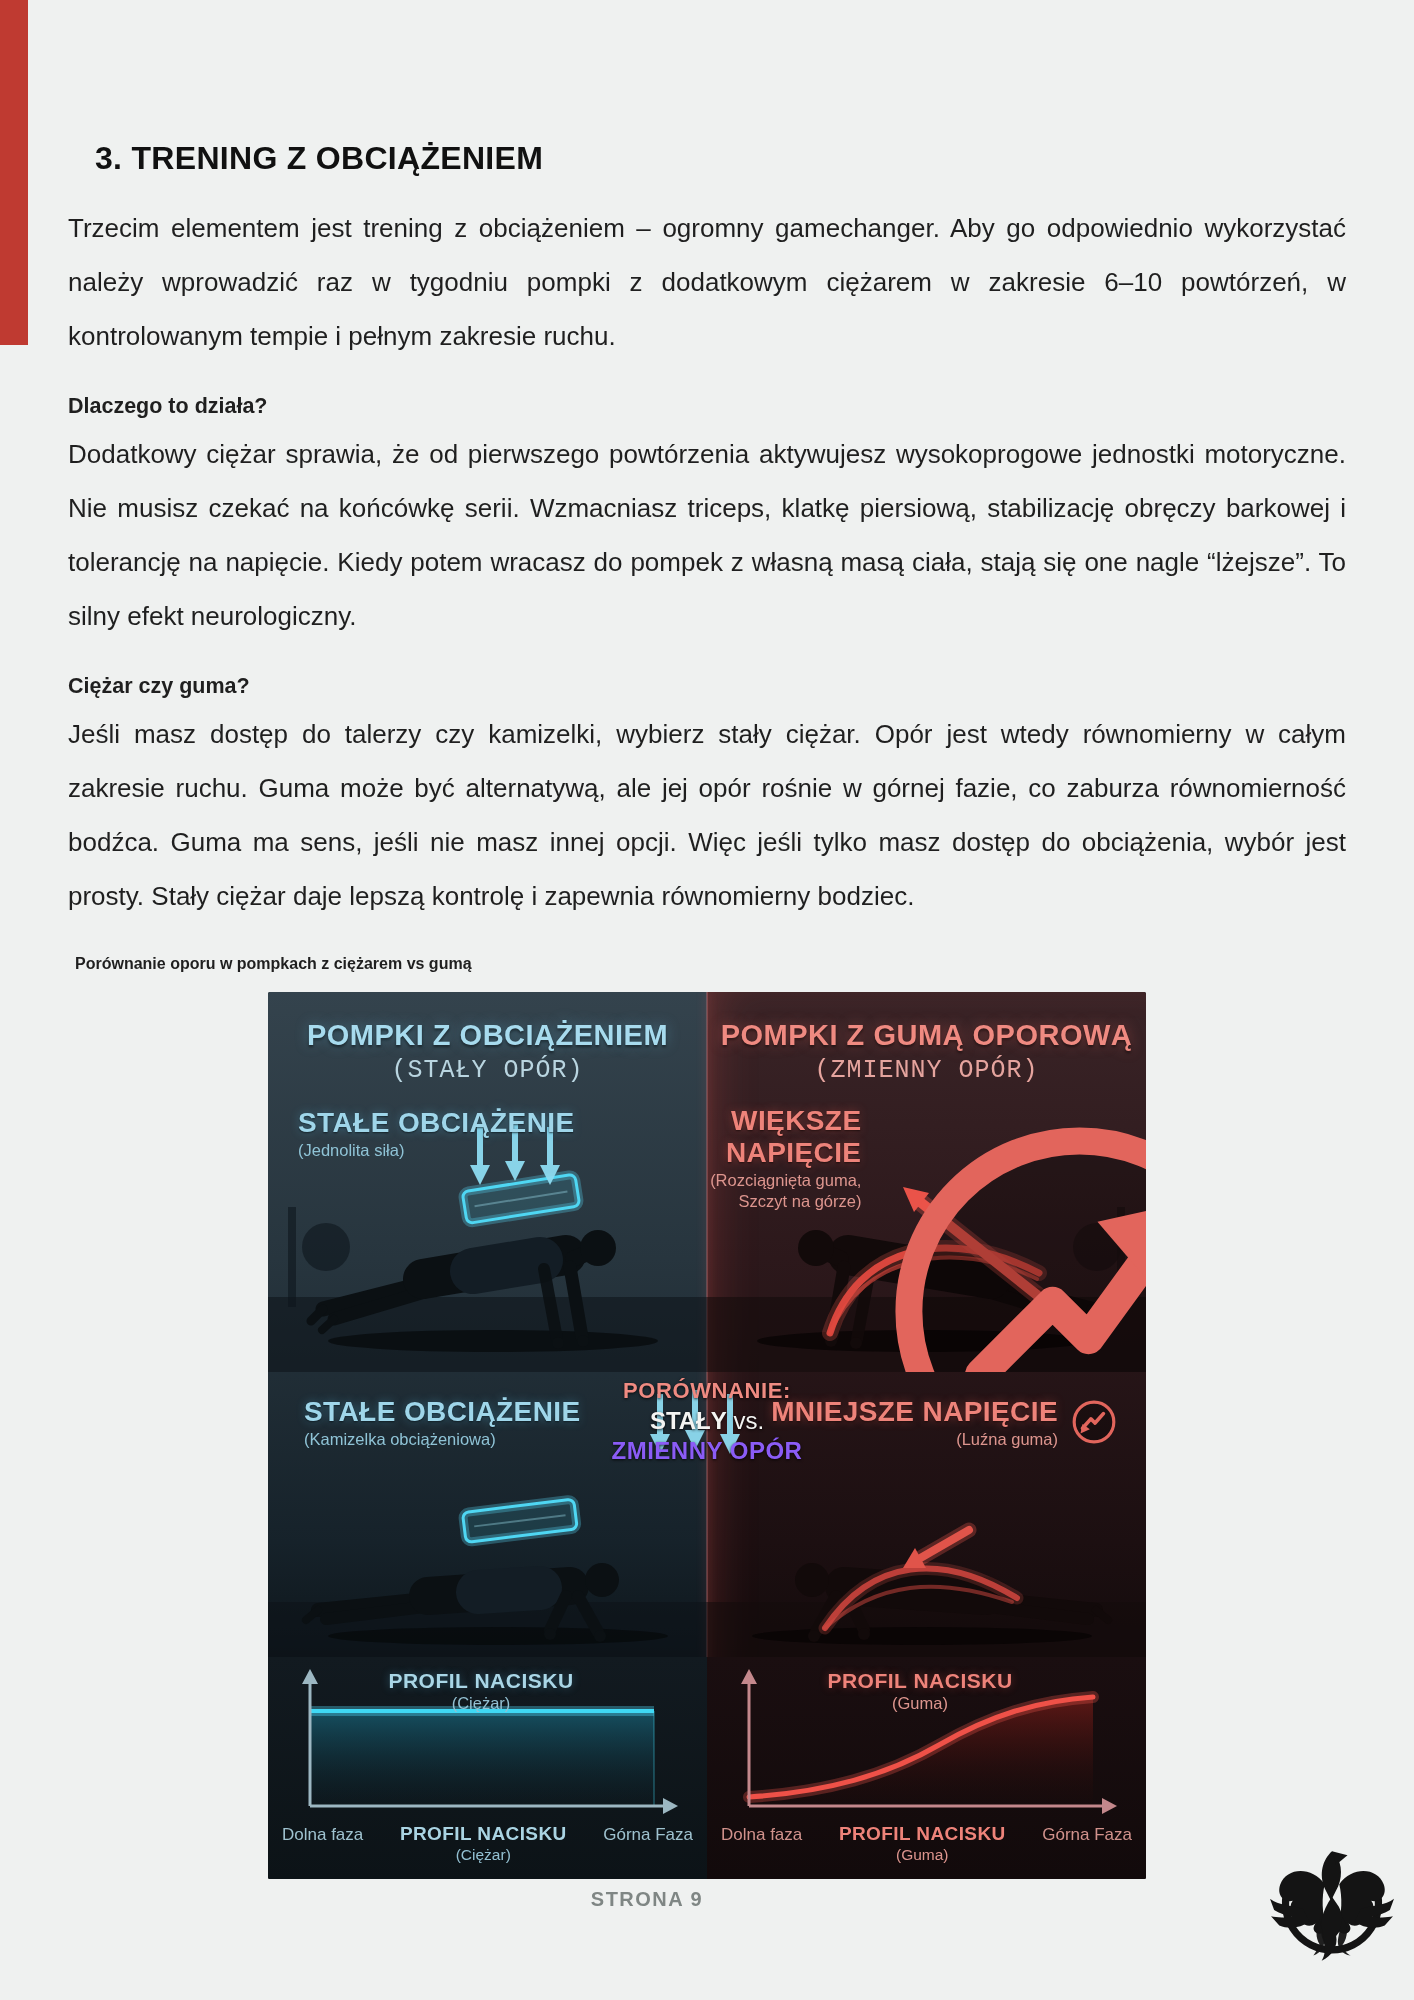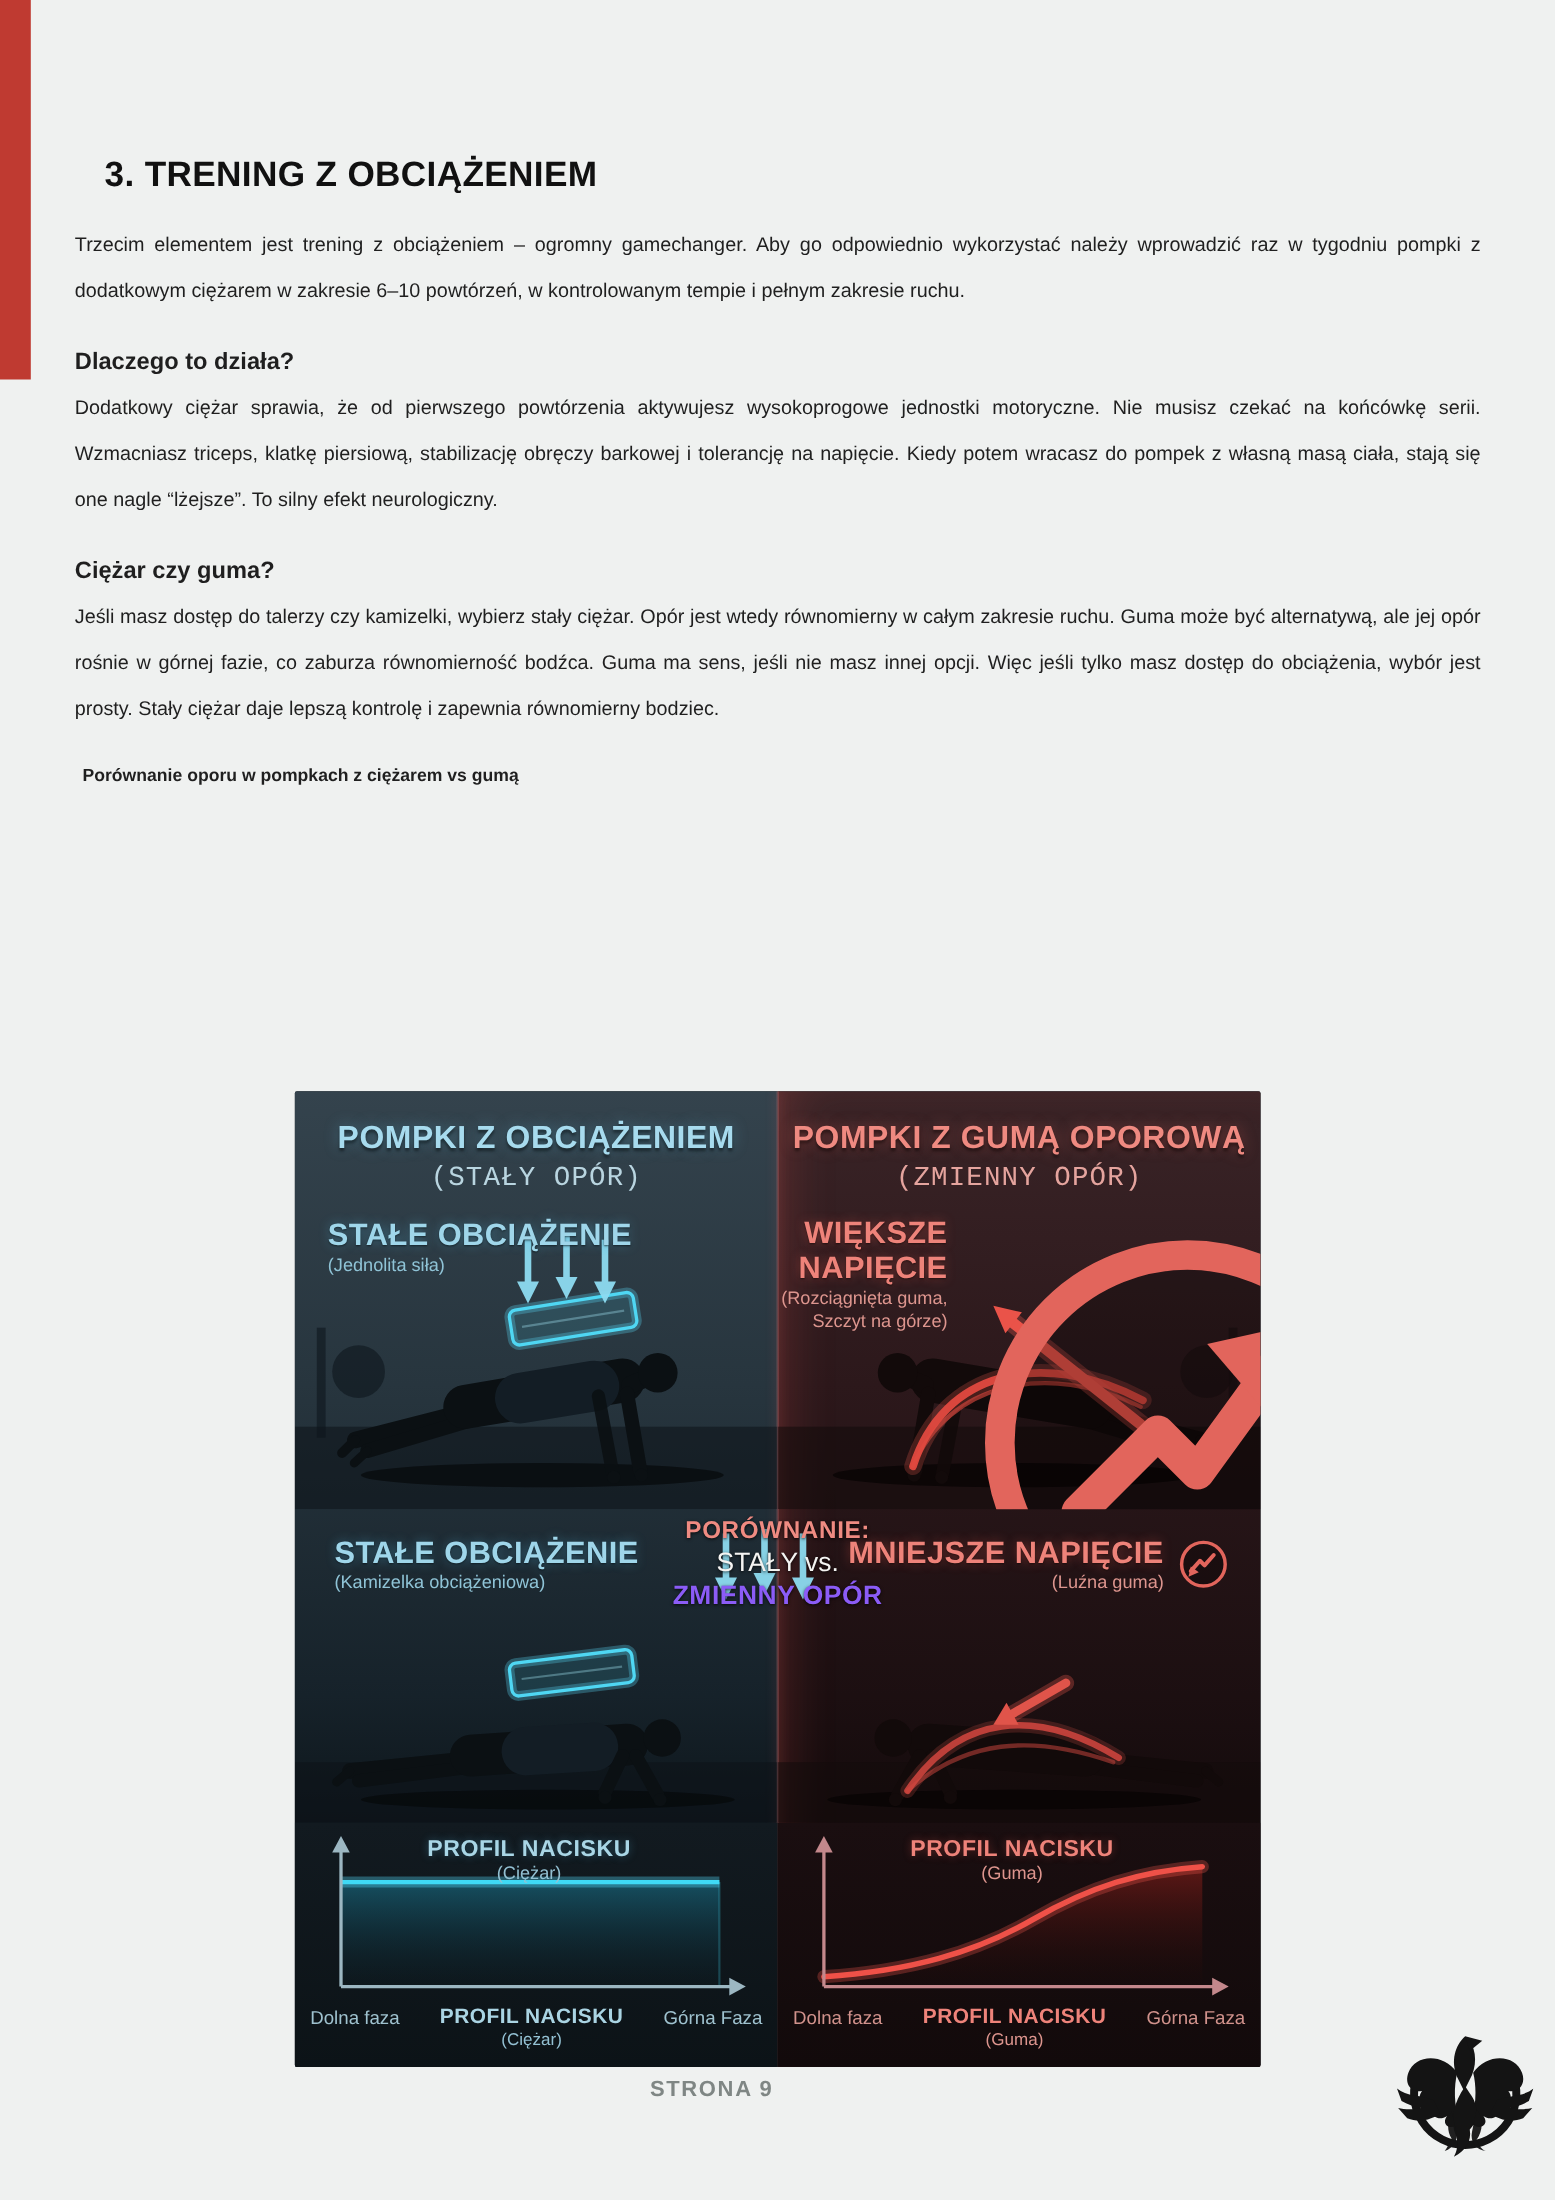--- a/index.html
+++ b/index.html
@@ -3,21 +3,21 @@
 <meta charset="utf-8">
 <style>
   html,body{margin:0;padding:0;background:#ffffff;}
   .page{
     position:relative;width:1414px;height:2000px;background:#eff1f0;
     font-family:"Liberation Sans",sans-serif;color:#1f1f1f;overflow:hidden;
   }
   .accent-bar{position:absolute;left:0;top:0;width:28px;height:345px;background:#bf3a31;}
   .content{position:absolute;left:68px;right:68px;top:140px;}
   .doc-title{font-size:32px;font-weight:bold;margin:0 0 0 27px;letter-spacing:.3px;color:#111;}
-  .para{font-size:18px;line-height:42px;text-align:justify;margin:0;}
+  .para{font-size:26px;line-height:54px;text-align:justify;margin:0;}
   .intro{margin-top:24px;}
   .section{margin-top:22px;}
   .section-heading{font-size:21.5px;line-height:42px;font-weight:bold;margin:22px 0 0 0;}
   .fig-caption{margin:32px 0 0 7px;font-size:16px;font-weight:bold;}
   
   .infographic{position:relative;width:878px;height:887px;margin:26px auto 0;overflow:hidden;border-radius:2px;background:#10181d;}
   .ig-bg-left{position:absolute;left:0;top:0;width:439px;height:100%;
     background:linear-gradient(180deg,#34434d 0%,#27353e 30%,#16222a 62%,#0c1318 78%,#0a1014 100%);}
   .ig-bg-right{position:absolute;right:0;top:0;width:439px;height:100%;
     background:linear-gradient(180deg,#3a2427 0%,#2c181b 30%,#1c0f11 62%,#120a0b 78%,#100909 100%);
@@ -41,21 +41,21 @@
   .lbl-red .lbl-line{color:#ee837a;text-shadow:0 0 10px rgba(235,90,80,.4),0 1px 2px rgba(0,0,0,.7);padding-left:19px;}
   .lbl-red .lbl-sub{color:#dd958e;}
   .tl-label{top:10px;left:30px;}
   .tr-label{top:8px;right:26px;display:flex;gap:12px;align-items:flex-start;text-align:right;}
   .ig-band{grid-column:1/3;position:relative;display:flex;justify-content:space-between;align-items:center;padding:0 28px 0 36px;box-sizing:border-box;}
   .band-left{display:flex;gap:16px;align-items:center;}
   .band-right{display:flex;gap:12px;align-items:center;text-align:right;}
   .band-center{position:absolute;left:50%;top:6px;transform:translateX(-50%);text-align:center;z-index:3;}
   .bc1{font-size:22px;font-weight:bold;color:#ef8b82;letter-spacing:.6px;text-shadow:0 1px 3px rgba(0,0,0,.8);}
   .bc2{font-size:24px;color:#f4f4f2;margin-top:3px;text-shadow:0 1px 3px rgba(0,0,0,.8);}
-  .bc2 .b{font-weight:normal;}
+  .bc2 .b{font-weight:bold;}
   .bc3{font-size:24px;font-weight:bold;color:#8b5cf6;margin-top:2px;letter-spacing:.5px;text-shadow:0 1px 3px rgba(0,0,0,.8);}
   .band-arrows{position:absolute;left:372px;top:16px;z-index:2;}
   .trend-badge{width:48px;height:48px;flex:0 0 auto;}
   .ig-chart{position:relative;}
   .chart-left-bg{background:linear-gradient(180deg,#121a20 0%,#0c1317 100%);}
   .chart-right-bg{background:linear-gradient(180deg,#1a0e10 0%,#120a0b 100%);}
   .chart-title{position:absolute;top:12px;left:40px;width:346px;text-align:center;z-index:2;}
   .chart-title .ct{font-size:21px;font-weight:bold;letter-spacing:.5px;}
   .chart-title .cs{font-size:16.5px;margin-top:1px;}
   .ct-blue .ct{color:#a9d6e6;text-shadow:0 0 8px rgba(90,190,230,.35);}

